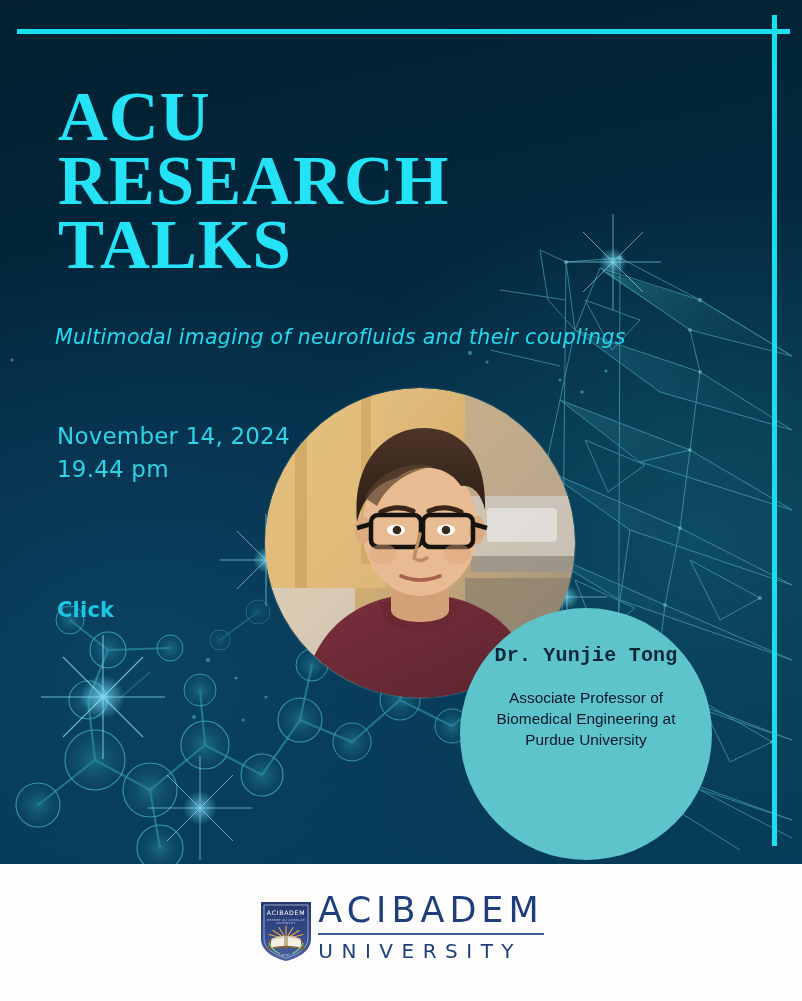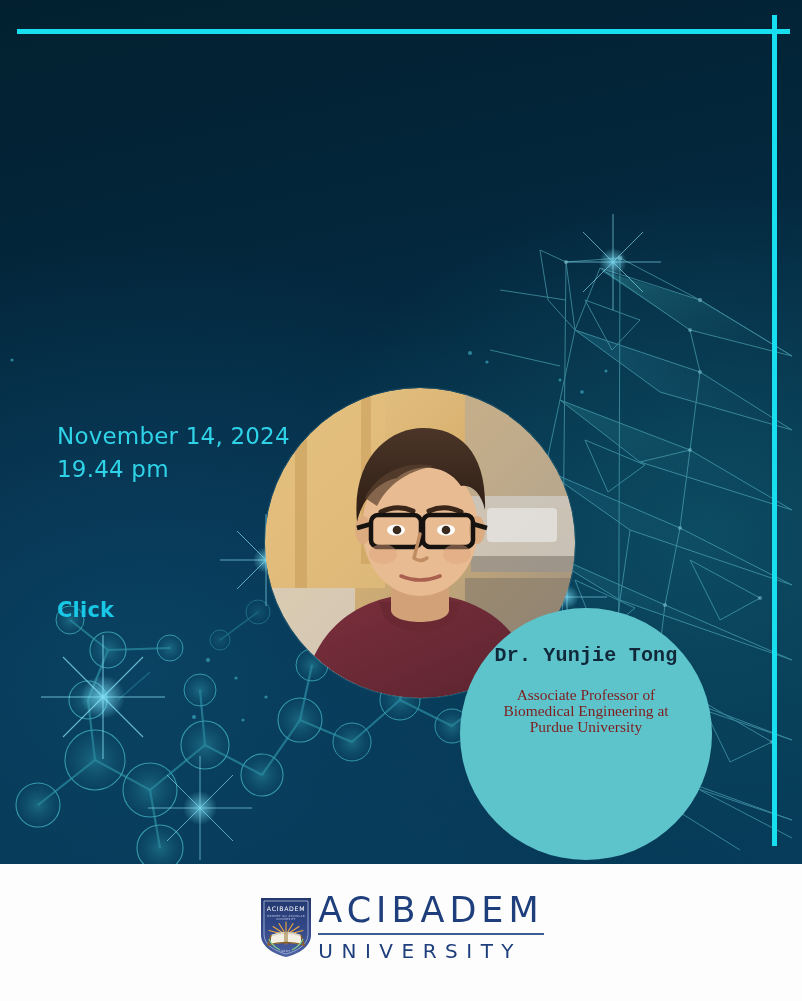--- a/index.html
+++ b/index.html
@@ -106,35 +106,35 @@
   .speaker .sname{
     font-family:Liberation Mono, monospace;
     font-weight:700;
     font-size:20px;
     color:#10283a;
     letter-spacing:.2px;
     white-space:nowrap;
   }
   .speaker .stitle{
     margin-top:20px;
-    font-family:Liberation Serif, serif;
+    font-family:Liberation Sans, sans-serif;
     font-size:15.4px;
-    line-height:16px;
-    color:#7f1d1d;
+    line-height:21px;
+    color:#0f172a;
     width:205px;
   }
 
   
   .footer{
     position:absolute;left:0;top:864px;width:802px;height:137px;
     background:#fdfdfd;
     display:flex;align-items:center;justify-content:center;
   }
   .logo{
-    display:flex;align-items:center;gap:4px;
+    display:flex;align-items:flex-end;gap:4px;
     transform:translateY(-6px);
   }
   .crest{width:56px;height:64px;display:block;}
   .wordmark{display:flex;flex-direction:column;}
   .wm-top{
     font-family:"DejaVu Sans","Liberation Sans",sans-serif;
     font-size:35px;font-weight:400;
     letter-spacing:5px;
     color:#1e3f7c;
     line-height:40px;
@@ -309,21 +309,27 @@
         <circle cx="560" cy="380" r="1.5"></circle>
         <circle cx="582" cy="392" r="1.8"></circle>
         <circle cx="606" cy="371" r="1.5"></circle>
         <circle cx="12" cy="360" r="1.6"></circle>
       </g>
     </svg>
 
     <div class="rule-h"></div>
     <div class="rule-v"></div>
 
-
+    <div class="headline">
+      <div>ACU</div>
+      <div>RESEARCH</div>
+      <div>TALKS</div>
+    </div>
+
+    <div class="subtitle">Multimodal imaging of neurofluids and their couplings</div>
 
     <div class="details">
       <div class="line">November 14, 2024</div>
       <div class="line">19.44 pm</div>
     </div>
 
     <div class="clickblock">
       <div class="click">Click</div>
     </div>
 

